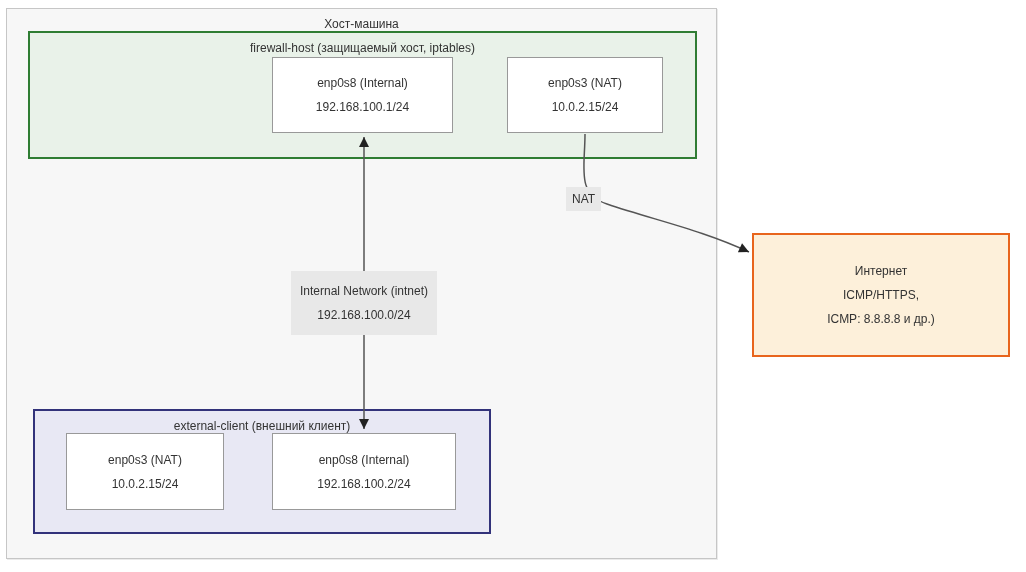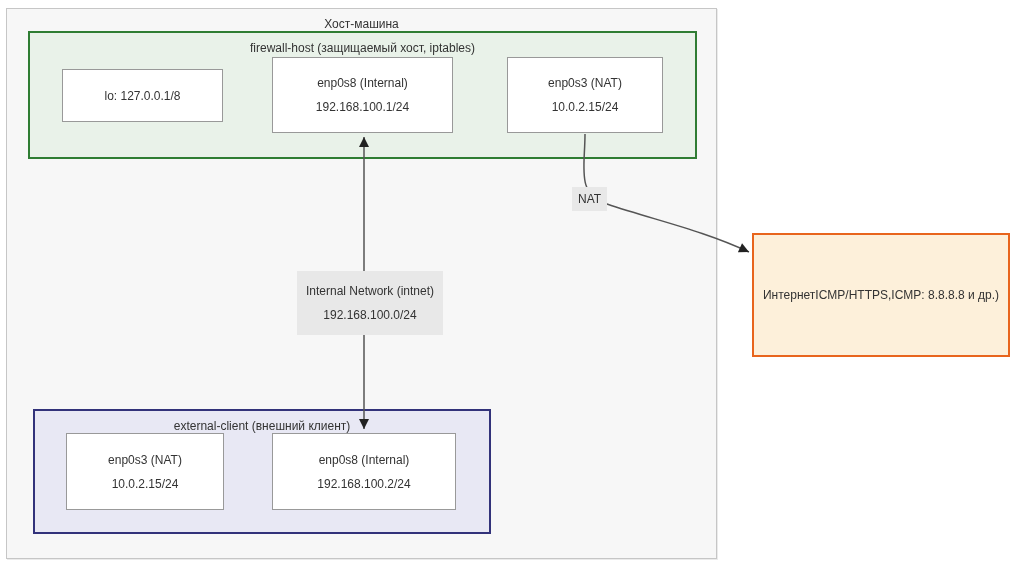--- a/index.html
+++ b/index.html
@@ -25,45 +25,42 @@
            border:2px solid var(--external-border);}
   .node{background:var(--node-fill);border:1px solid var(--node-border);
         display:flex;flex-direction:column;align-items:center;justify-content:center;
         text-align:center;white-space:nowrap;}
   .node-lo{left:62px;top:69px;width:161px;height:53px;}
   .node-fw8{left:272px;top:57px;width:181px;height:76px;}
   .node-fw3{left:507px;top:57px;width:156px;height:76px;}
   .node-ext3{left:66px;top:433px;width:158px;height:77px;}
   .node-ext8{left:272px;top:433px;width:184px;height:77px;}
   .inet-box{left:752px;top:233px;width:258px;height:124px;background:var(--internet-fill);
-            border:2px solid var(--internet-border);display:flex;flex-direction:row;
+            border:2px solid var(--internet-border);display:flex;flex-direction:column;
             align-items:center;justify-content:center;text-align:center;white-space:nowrap;}
   .edges{position:absolute;left:0;top:0;width:1026px;height:572px;pointer-events:none;z-index:5;}
   .edges .shaft{stroke:var(--edge-color);stroke-width:1.5;fill:none;}
   .edge-label{position:absolute;z-index:6;background:var(--label-bg);text-align:center;
-              white-space:nowrap;margin-left:6px;}
+              white-space:nowrap;}
   .intnet-label{left:364px;top:271px;transform:translateX(-50%);padding:8px 9px;}
   .nat-label{left:566px;top:187px;padding:0 6px;}
 </style>
 </head>
 <body>
 
 <div class="canvas">
 
   <div class="abs host-box">
     <div class="group-title">Хост-машина</div>
   </div>
 
   <div class="abs fw-box">
     <div class="group-title">firewall-host (защищаемый хост, iptables)</div>
   </div>
 
-  <div class="abs node node-lo">
-    <span>lo: 127.0.0.1/8</span>
-  </div>
 
   <div class="abs node node-fw8">
     <span>enp0s8 (Internal)</span>
     <span>192.168.100.1/24</span>
   </div>
 
   <div class="abs node node-fw3">
     <span>enp0s3 (NAT)</span>
     <span>10.0.2.15/24</span>
   </div>

